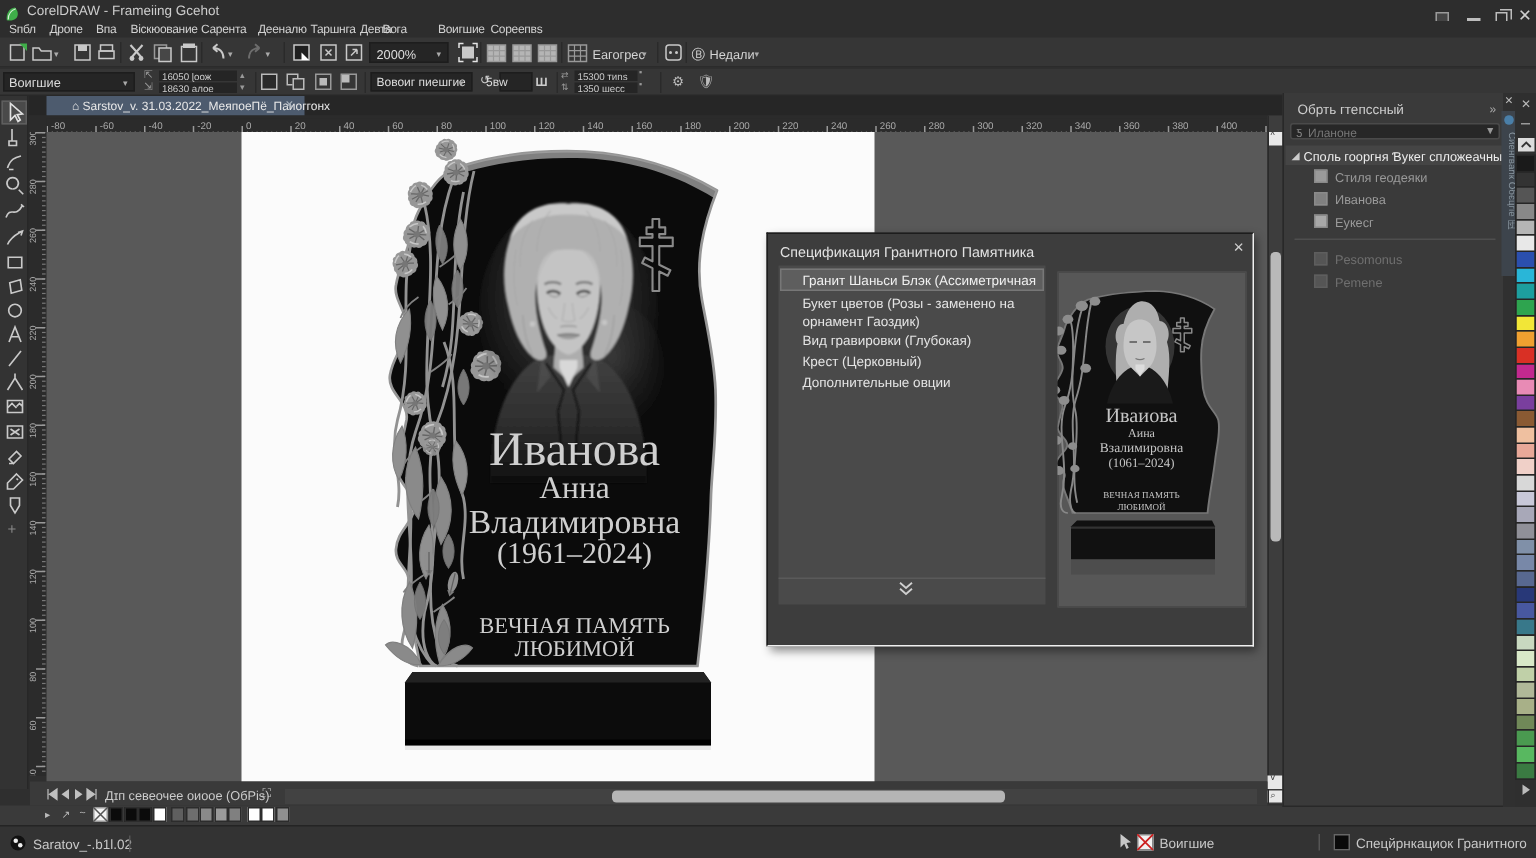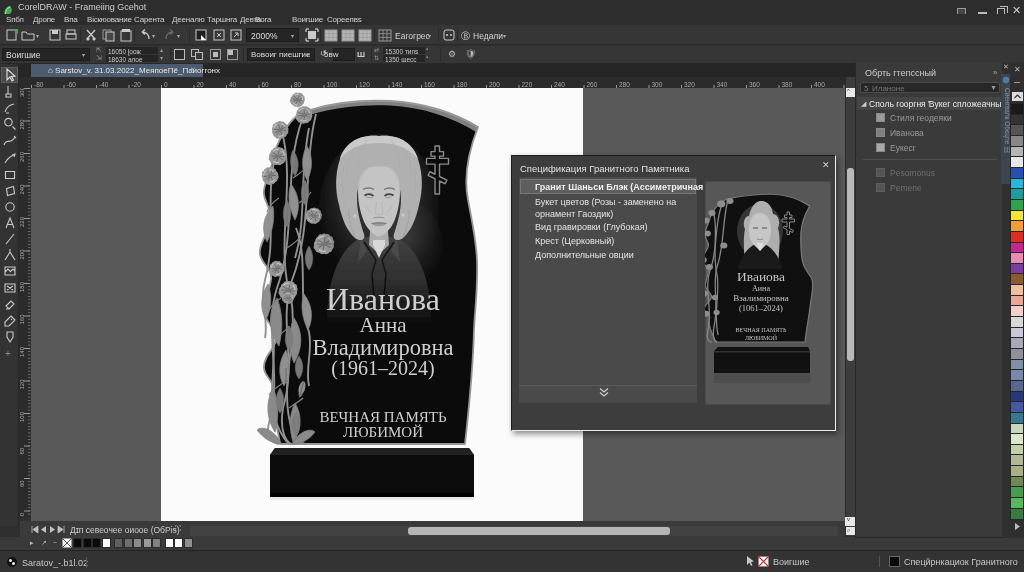--- a/index.html
+++ b/index.html
@@ -1002,21 +1002,21 @@
 <svg class="abs" style="left:1013px;top:522px" width="9" height="9">
       <path d="M2 1 L7 4.5 L2 8 Z" fill="#bbb"></path>
     </svg>
 
 <div id="dialog" class="abs" style="left:511px;top:155px;width:325px;height:276px;background:#3d3d3d;border:1px solid #1d1d1d;border-right:1px solid #f0f0f0;border-bottom:1px solid #f0f0f0;box-shadow:2px 3px 6px rgba(0,0,0,0.45);">
   <div class="txt" style="left:8px;top:7px;font-size:9.5px;color:#e2e2e2;">Спецификация Гранитного Памятника</div>
   <div class="txt" style="left:310px;top:4px;font-size:9px;color:#cfcfcf;">✕</div>
 
   <div class="abs" style="left:7px;top:21px;width:178px;height:226px;background:#4a4a4a;"></div>
   <div class="abs" style="left:8px;top:23px;width:176px;height:15px;background:#5e5e5e;border:1px solid #777;"></div>
-  <div class="txt" style="left:23px;top:26px;font-size:9px;color:#f0f0f0;font-weight:bold;">Гранит Шаньси Блэк (Ассиметричная</div>
+  <div class="txt" style="left:23px;top:26px;font-size:9px;color:#f0f0f0;">Гранит Шаньси Блэк (Ассиметричная</div>
   <div class="txt" style="left:23px;top:41px;font-size:9px;color:#e4e4e4;">Букет цветов (Розы - заменено на</div>
   <div class="txt" style="left:23px;top:53px;font-size:9px;color:#e4e4e4;">орнамент Гаоздик)</div>
   <div class="txt" style="left:23px;top:66px;font-size:9px;color:#e4e4e4;">Вид гравировки (Глубокая)</div>
   <div class="txt" style="left:23px;top:80px;font-size:9px;color:#e4e4e4;">Крест (Церковный)</div>
   <div class="txt" style="left:23px;top:94px;font-size:9px;color:#e4e4e4;">Дополнительные овции</div>
   <div class="abs" style="left:7px;top:229px;width:178px;height:1px;background:#5a5a5a;"></div>
   <svg class="abs" style="left:86px;top:231px;" width="12" height="12">
         <path d="M2 1.5 L6 5 L10 1.5 M2 5.5 L6 9 L10 5.5" stroke="#cfcfcf" stroke-width="1.2" fill="none"></path>
       </svg>
 

